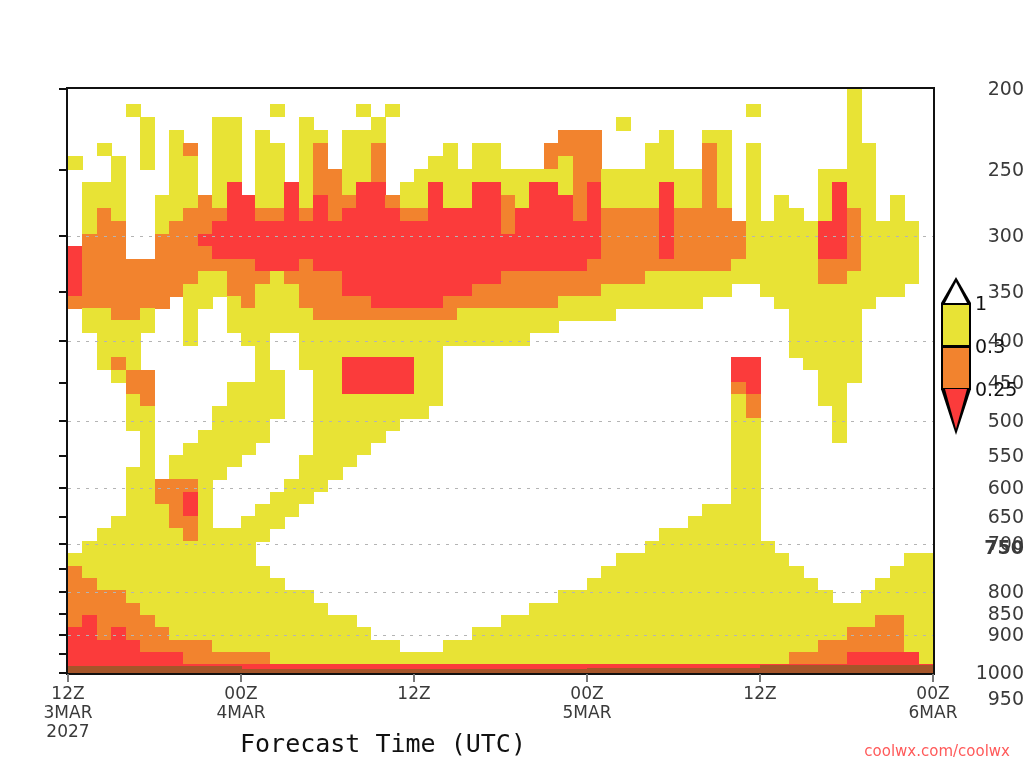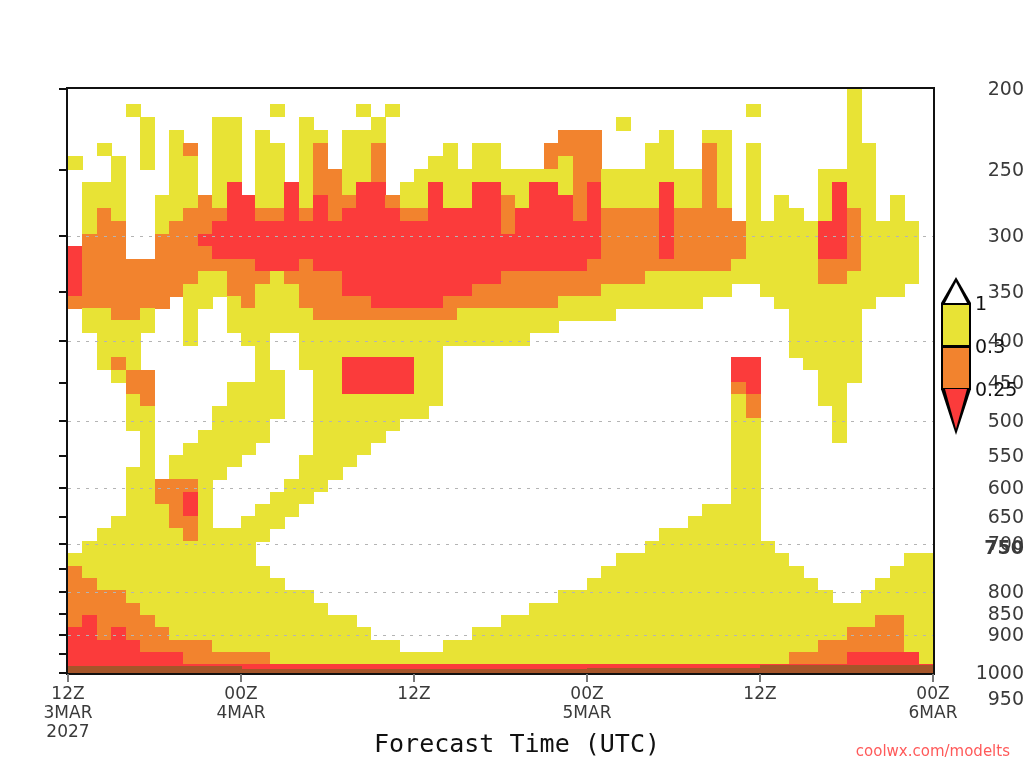--- a/index.html
+++ b/index.html
@@ -42,21 +42,21 @@
 
   .xtick-mark{position:absolute;width:2px;background:#777;height:8px;}
   .xtick-label{
     position:absolute;text-align:center;
     font-family:"DejaVu Sans",sans-serif;
     font-size:17px;color:#3a3a3a;white-space:nowrap;line-height:1.12;
   }
   .xtick-label .l2,.xtick-label .l3{display:block;}
 
   .xaxis-title{
-    position:absolute;left:240px;top:729px;width:420px;text-align:right;
+    position:absolute;left:240px;top:729px;width:420px;text-align:left;
     font-family:"DejaVu Sans Mono",monospace;
     font-size:25px;color:#111;white-space:nowrap;
   }
   .credit{
     position:absolute;right:14px;top:742px;
     font-family:"DejaVu Sans",sans-serif;
     font-size:15px;color:#ff5a5a;white-space:nowrap;
   }
 
   
@@ -603,15 +603,15 @@
       <div class="cbar-seg" style="top:0px;height:44px;background:#e8e335;"></div>
       <div class="cbar-seg" style="top:43px;height:44px;background:#f2832e;"></div>
       <div class="cbar-arrow" style="top:86px;left:0;border-left:15px solid transparent;border-right:15px solid transparent;border-top:46px solid #000;"></div>
       <div class="cbar-arrow" style="top:86px;left:4px;border-left:11px solid transparent;border-right:11px solid transparent;border-top:40px solid #fb3b3b;"></div>
       <div class="cbar-label" style="top:-9px;">1</div>
       <div class="cbar-label" style="top:34px;">0.3</div>
       <div class="cbar-label" style="top:77px;">0.25</div>
     </div>
 
   <div class="xaxis-title">Forecast Time (UTC)</div>
-  <div class="credit">coolwx.com/modelts</div>
+  <div class="credit">coolwx.com/coolwx</div>
 
 </div>
 
 </body></html>

